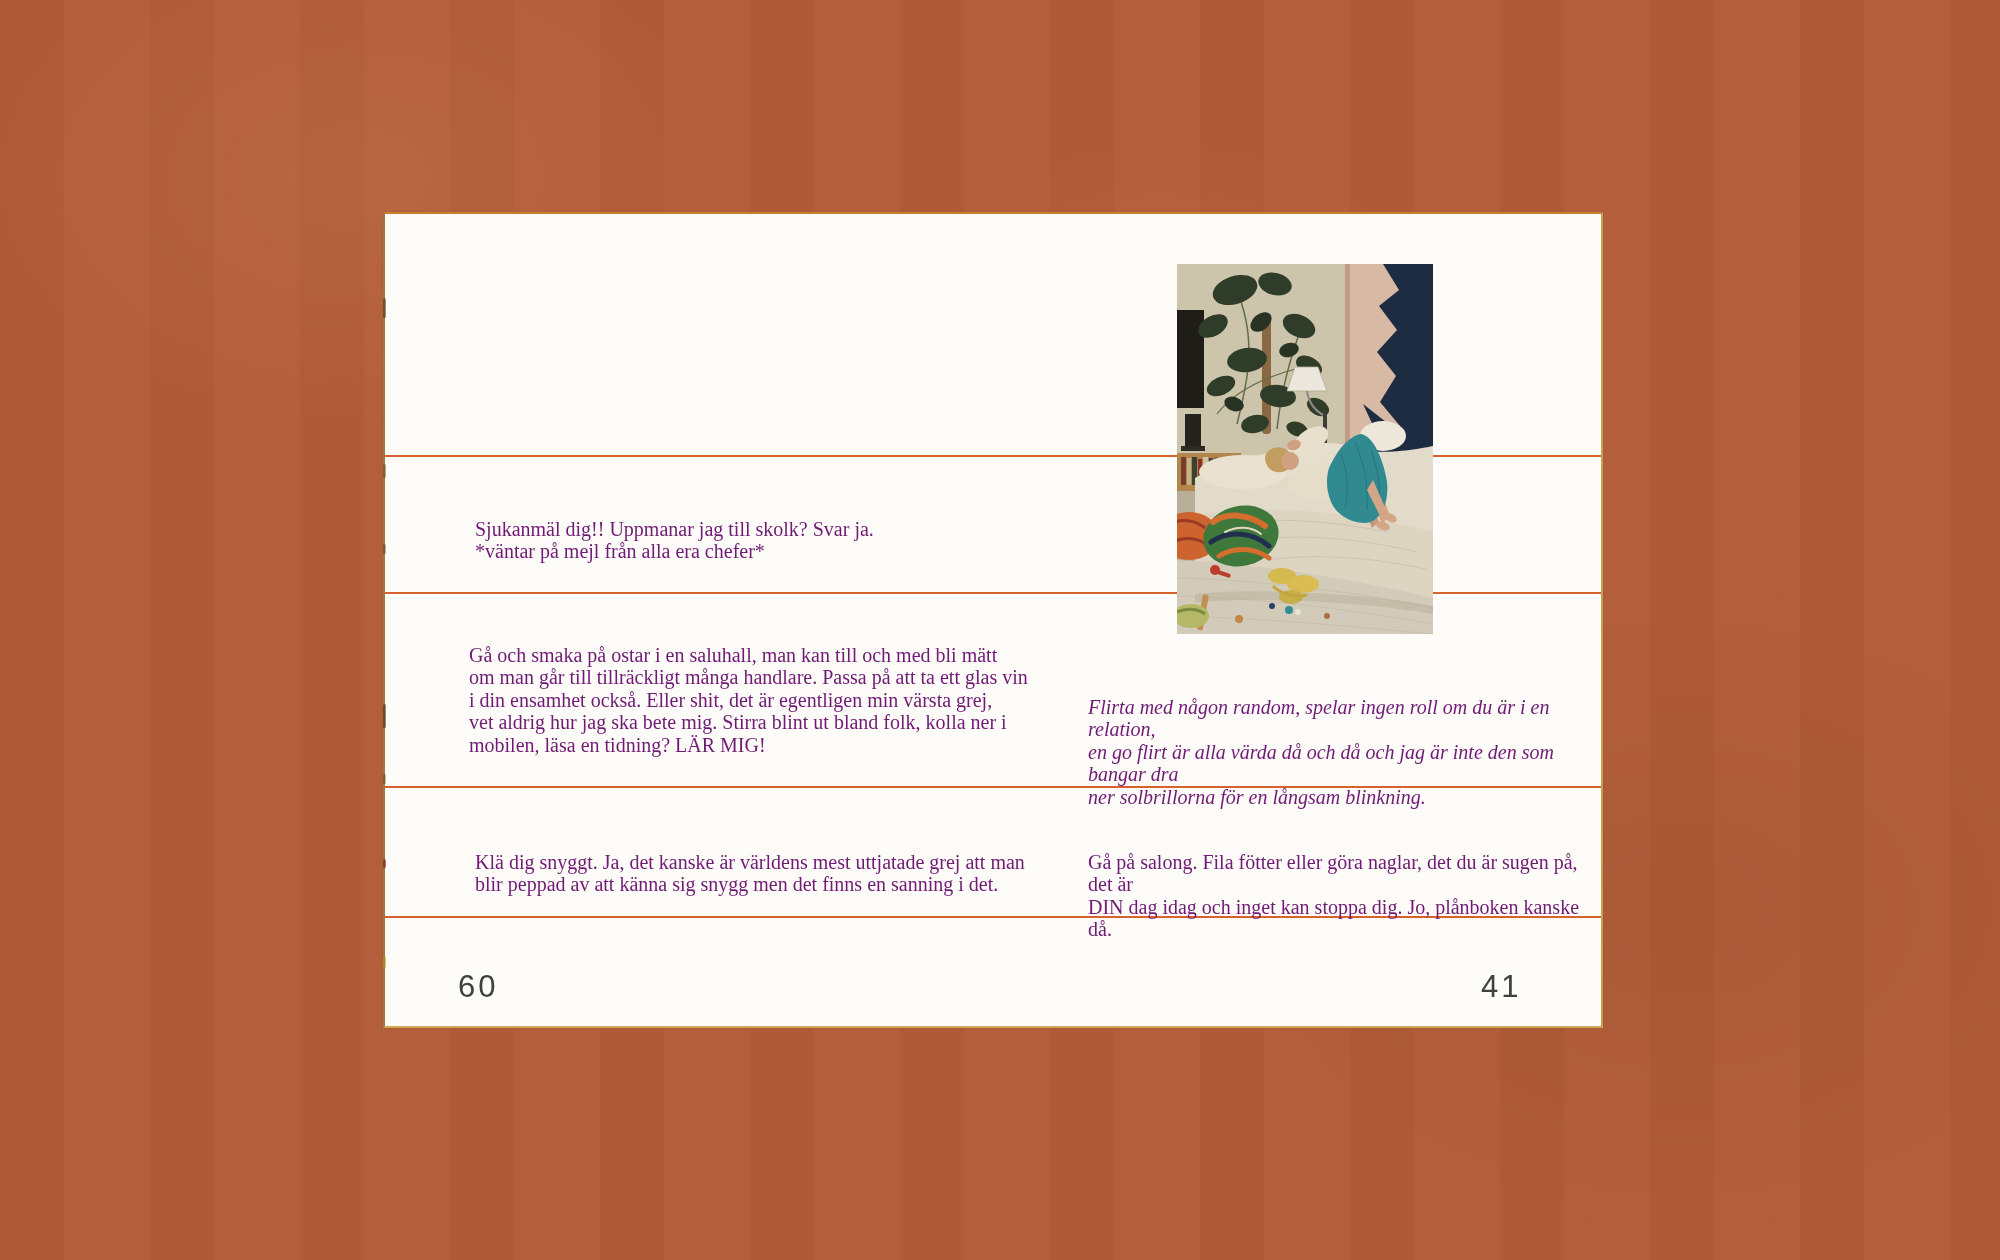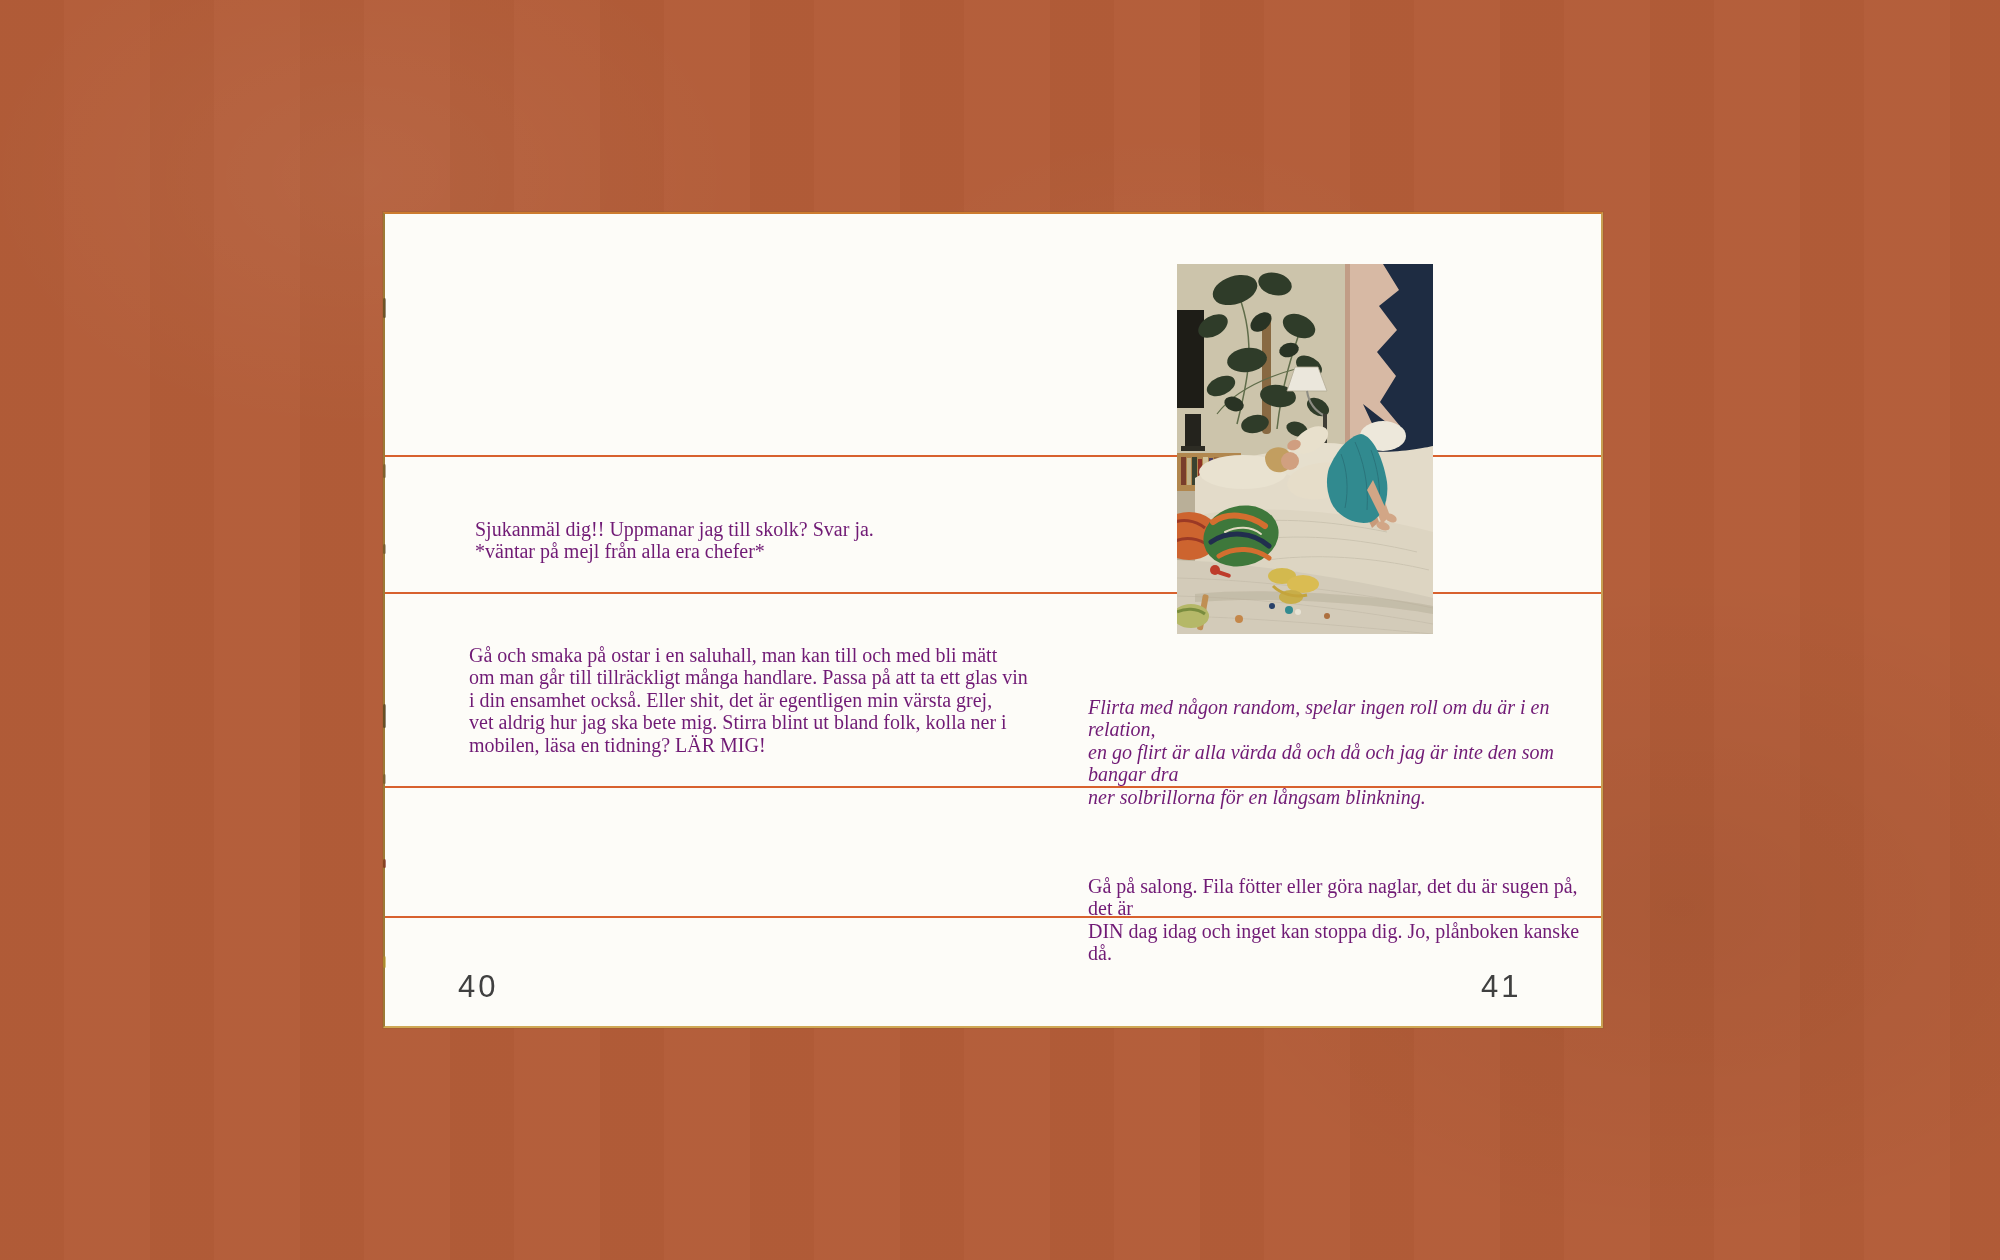--- a/index.html
+++ b/index.html
@@ -54,21 +54,21 @@
     margin: 16px;
     font-family: "Liberation Serif", "DejaVu Serif", serif;
     font-size: 20px; line-height: 22.4px;
     color: #701a75;
     white-space: pre-line;
   }
   .p-left-1  { left: 74px;  top: 288px; }
   .p-left-2  { left: 68px;  top: 414px; }
   .p-left-3  { left: 74px;  top: 621px; }
   .p-right-1 { left: 687px; top: 466px; font-style: italic; }
-  .p-right-2 { left: 687px; top: 645px; }
+  .p-right-2 { left: 687px; top: 621px; }
   .pagenum {
     position: absolute;
     font-family: "Liberation Sans", "DejaVu Sans", sans-serif;
     font-size: 31px; line-height: 36px;
     font-weight: 300;
     letter-spacing: 3px;
     color: #404040;
   }
   .pn-left  { left: 73px;   top: 755px; }
   .pn-right { left: 1096px; top: 755px; }
@@ -100,20 +100,22 @@
     <div class="rule rule-4"></div>
 
 
     <p class="para p-left-1">Sjukanmäl dig!! Uppmanar jag till skolk? Svar ja.
 *väntar på mejl från alla era chefer*</p>
     <p class="para p-left-2">Gå och smaka på ostar i en saluhall, man kan till och med bli mätt
 om man går till tillräckligt många handlare. Passa på att ta ett glas vin
 i din ensamhet också. Eller shit, det är egentligen min värsta grej,
 vet aldrig hur jag ska bete mig. Stirra blint ut bland folk, kolla ner i
 mobilen, läsa en tidning? LÄR MIG!</p>
+    <p class="para p-left-3">Klä dig snyggt. Ja, det kanske är världens mest uttjatade grej att man
+blir peppad av att känna sig snygg men det finns en sanning i det.</p>
     <p class="para p-right-1">Flirta med någon random, spelar ingen roll om du är i en relation,
 en go flirt är alla värda då och då och jag är inte den som bangar dra
 ner solbrillorna för en långsam blinkning.</p>
     <p class="para p-right-2">Gå på salong. Fila fötter eller göra naglar, det du är sugen på, det är
 DIN dag idag och inget kan stoppa dig. Jo, plånboken kanske då.</p>
 
     <figure class="photo">
       <svg viewBox="0 0 256 370" width="256" height="370" xmlns="http://www.w3.org/2000/svg">
 
         <rect width="256" height="370" fill="#d6cfb6"></rect>
@@ -234,21 +236,21 @@
         <circle cx="150" cy="352" r="3" fill="#b0713f"></circle>
         <circle cx="62" cy="355" r="4" fill="#c98a4a"></circle>
         <rect x="26" y="330" width="6" height="36" rx="2" transform="rotate(10 26 330)" fill="#c49254"></rect>
         <ellipse cx="14" cy="352" rx="18" ry="12" fill="#b9bd6a"></ellipse>
         <path d="M0,348 C8,344 20,344 28,350" stroke="#7a8f3e" stroke-width="3" fill="none"></path>
 
         <rect width="256" height="370" fill="#7a6a4a" opacity="0.05"></rect>
       </svg>
     </figure>
 
-    <div class="pagenum pn-left">40</div>
+    <div class="pagenum pn-left">60</div>
     <div class="pagenum pn-right">41</div>
 
     <div class="speck sp1"></div>
     <div class="speck sp2"></div>
     <div class="speck sp3"></div>
     <div class="speck sp4"></div>
     <div class="speck sp5"></div>
     <div class="speck sp6"></div>
     <div class="speck sp7"></div>
   </section>

